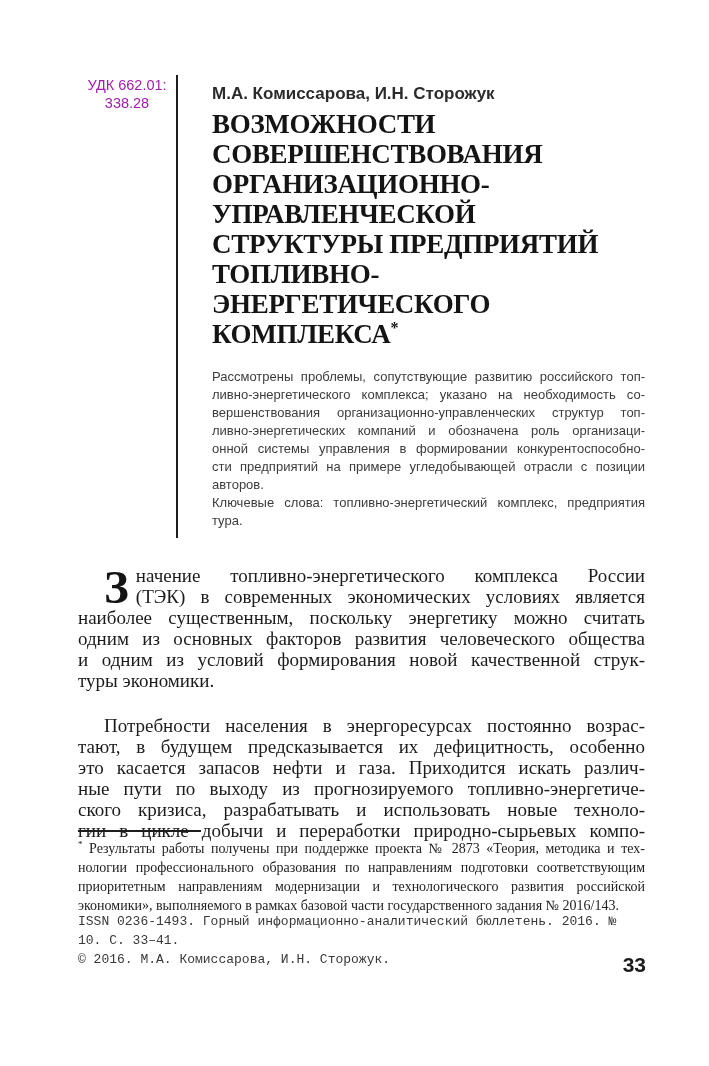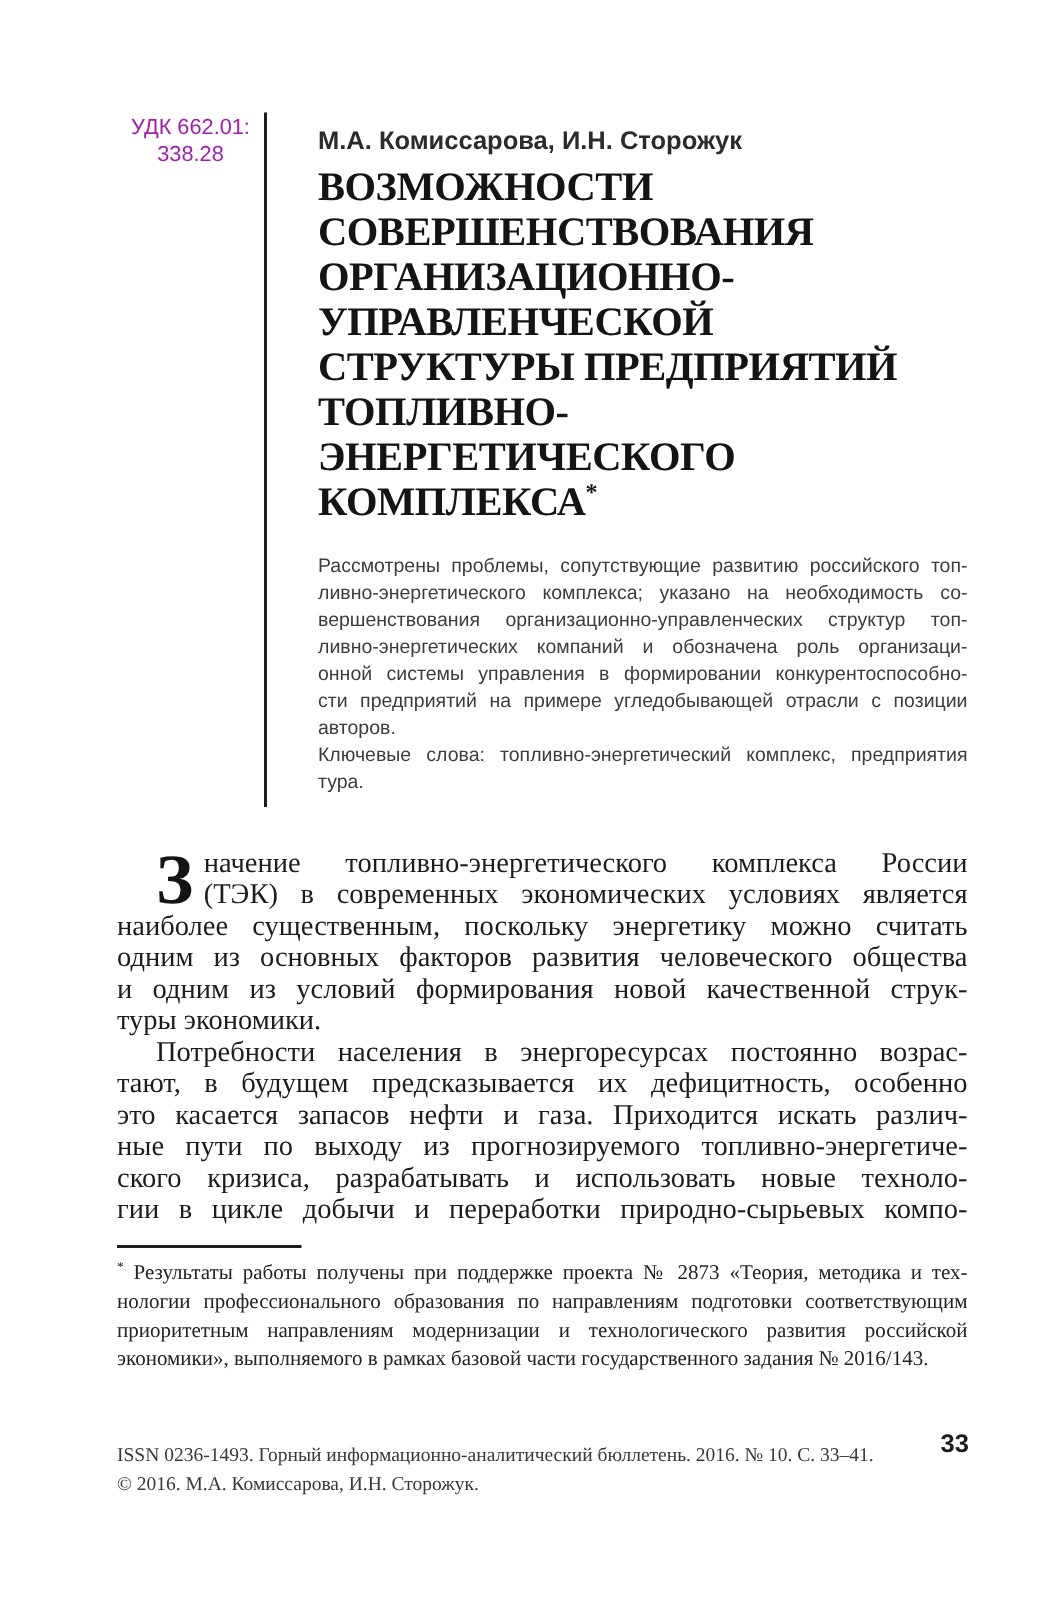--- a/index.html
+++ b/index.html
@@ -40,21 +40,21 @@
     position:absolute;left:212px;top:368px;width:433px;
     font-family:"Liberation Sans", sans-serif;
     font-size:13px;line-height:18px;color:#3c3c3c;
   }
   
   .bodytext{
     position:absolute;left:78px;top:565px;width:567px;
     font-family:"Liberation Serif", serif;
     font-size:19px;line-height:21px;color:#1c1c1c;
   }
-  .para2{margin-top:0;}
+  .para2{margin-top:24px;}
   .para2 .tline:first-child{text-indent:26px;}
   .dropcap{
     float:left;
     font-family:"Liberation Serif", serif;
     font-weight:bold;font-size:47px;line-height:36px;
     height:38px;margin:4px 7px 0 26px;color:#141414;
   }
   
   .fn-divider{
     position:absolute;left:78px;top:830px;
@@ -62,28 +62,28 @@
   }
   .footnote{
     position:absolute;left:78px;top:835px;width:567px;
     font-family:"Liberation Serif", serif;
     font-size:14px;line-height:19px;color:#222222;
   }
   .footnote sup{font-size:9px;}
   
   .imprint{
     position:absolute;left:78px;top:912px;width:567px;
-    font-family:Liberation Serif, serif;
-    font-size:13px;line-height:19px;color:#383838;margin-top:48px;
+    font-family:Liberation Mono, monospace;
+    font-size:13px;line-height:19px;color:#383838;
   }
   
   .pagenum{
     position:absolute;right:63px;top:953px;
     font-family:"Liberation Sans", sans-serif;
-    font-weight:bold;font-size:17px;color:#1c1c1c;
+    font-weight:bold;font-size:21px;color:#1c1c1c;
   }
   
   .tline{white-space:normal;}
   .tline.j{text-align:justify;text-align-last:justify;}
 </style>
 </head>
 <body>
 
 <div class="page">
 

